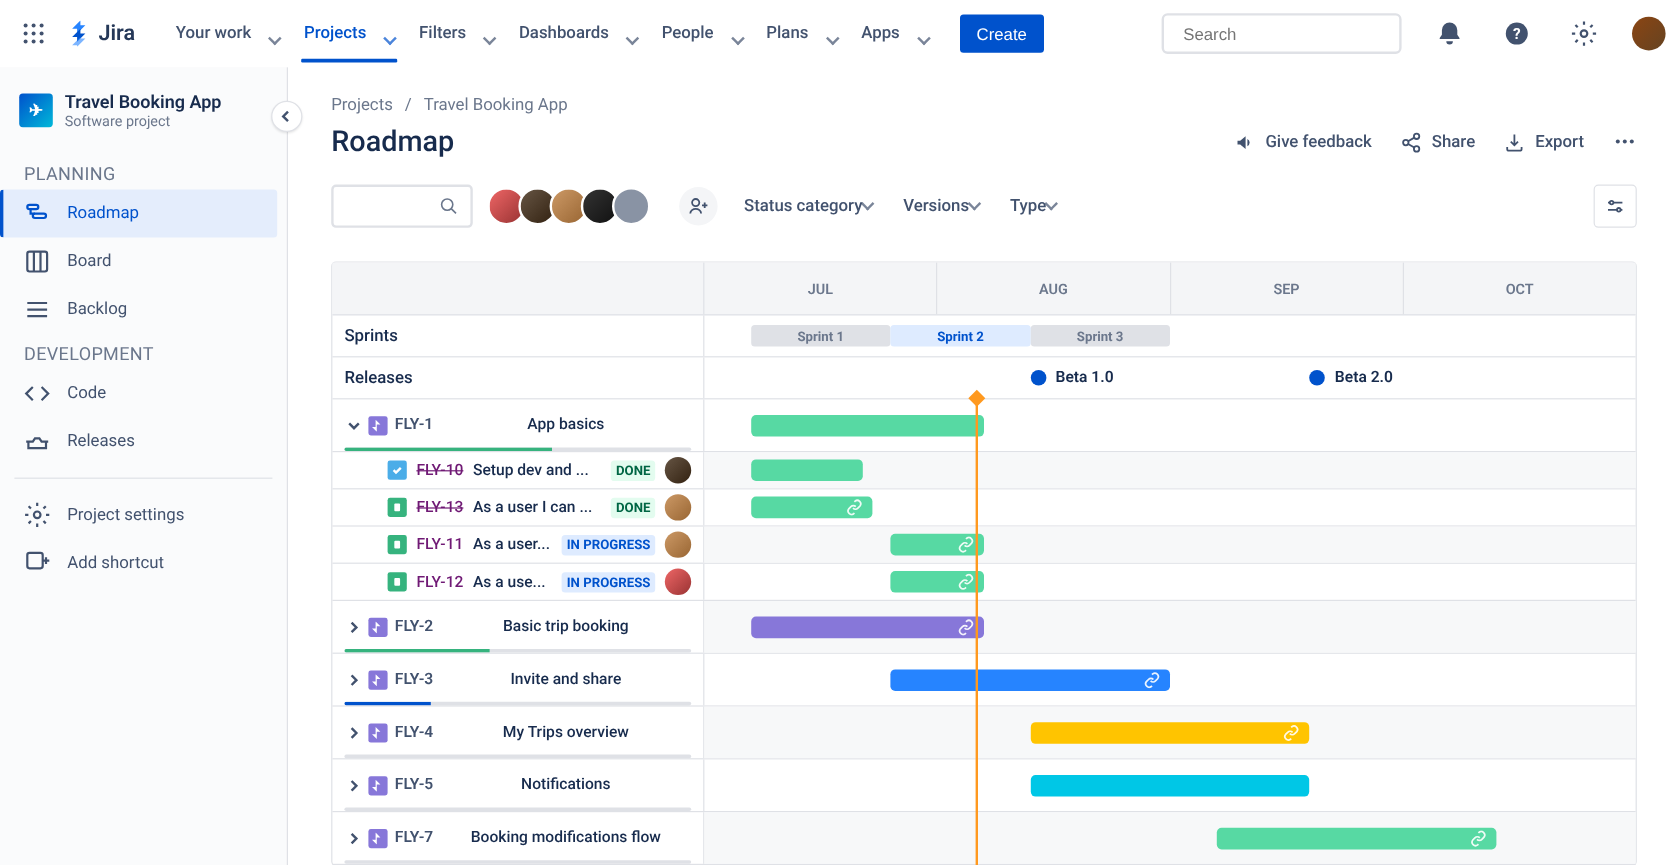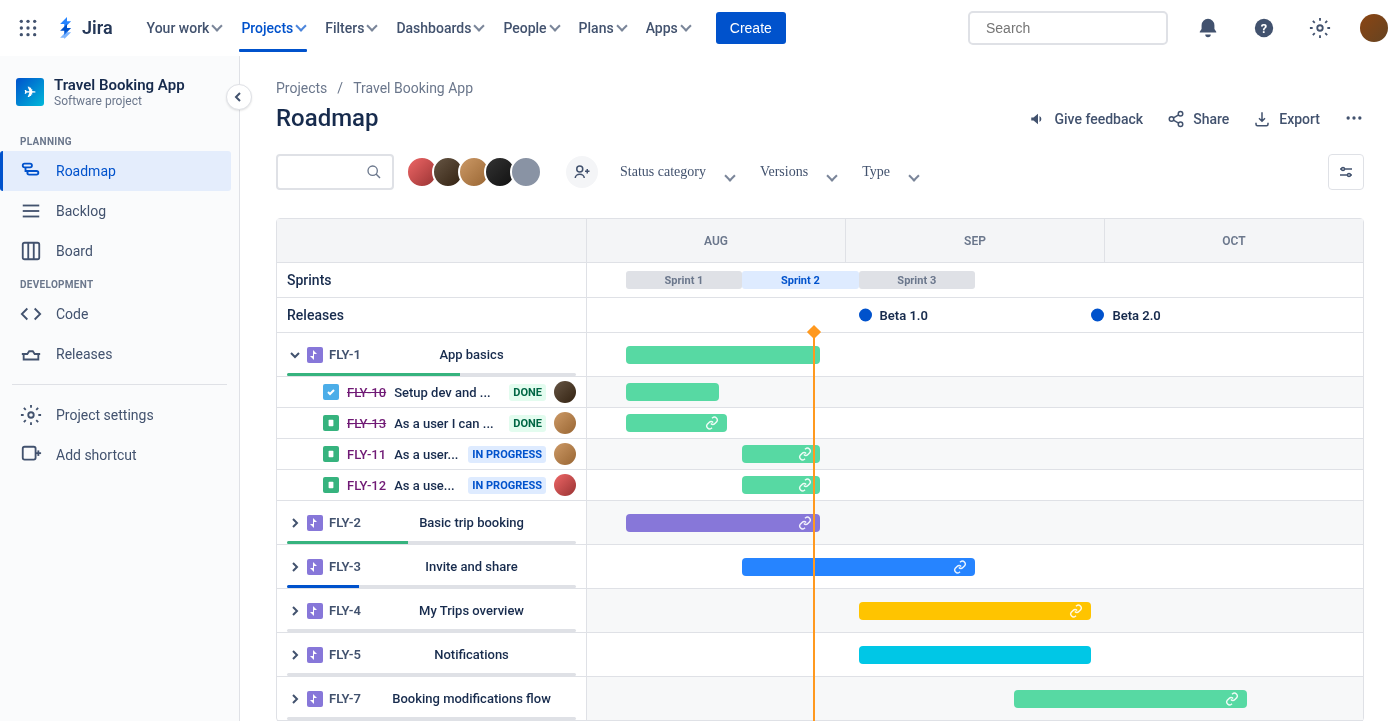--- a/index.html
+++ b/index.html
@@ -3,56 +3,56 @@
 <meta charset="utf-8">
 <style>
 * { box-sizing: border-box; margin: 0; padding: 0; }
 body { font-family: -apple-system, BlinkMacSystemFont, "Segoe UI", Roboto, sans-serif; font-size: 14px; color: #172B4D; background: #fff; overflow: hidden; }
 .topbar { height: 56px; display: flex; align-items: center; padding: 0 12px; border-bottom: 1px solid #fff; position: relative; z-index: 10; }
 .topbar-left { display: flex; align-items: center; gap: 4px; flex: 1; }
 .app-switcher { width: 32px; height: 32px; display: flex; align-items: center; justify-content: center; cursor: pointer; border-radius: 3px; }
 .logo { display: flex; align-items: center; gap: 4px; padding: 0 8px; cursor: pointer; justify-content: flex-end; }
 .logo-text { font-size: 18px; font-weight: 600; color: #253858; }
 .nav-items { display: flex; align-items: center; margin-left: 12px; }
-.nav-item { padding: 16px 10px; cursor: pointer; display: flex; align-items: center; gap: 4px; font-weight: 500; color: #42526E; position: relative; }
+.nav-item { padding: 16px 10px; cursor: pointer; display: flex; align-items: flex-end; gap: 16px; font-weight: 500; color: #42526E; position: relative; }
 .nav-item.active { color: #0052CC; }
 .nav-item.active::after { content: ""; position: absolute; bottom: 0; left: 8px; right: 8px; height: 3px; background: #0052CC; border-radius: 1px; }
 .chevron { width: 8px; height: 8px; border-right: 2px solid currentColor; border-bottom: 2px solid currentColor; transform: rotate(45deg); margin-top: -4px; opacity: 0.7; }
 .create-btn { background: #0052CC; color: #fff; border: none; padding: 8px 14px; border-radius: 3px; font-weight: 500; font-size: 14px; cursor: pointer; margin-left: 12px; }
 .topbar-right { display: flex; align-items: center; gap: 24px; }
 .search-box { width: 200px; height: 34px; border: 2px solid #DFE1E6; border-radius: 5px; display: flex; align-items: center; padding: 0 8px; gap: 8px; }
 .search-box input { border: none; outline: none; flex: 1; font-size: 14px; background: transparent; }
 .icon-btn { width: 32px; height: 32px; display: flex; align-items: center; justify-content: center; cursor: pointer; border-radius: 50%; color: #42526E; }
 .avatar { width: 28px; height: 28px; border-radius: 50%; background: linear-gradient(135deg, #8B4513, #654321); cursor: pointer; }
 .layout { display: flex; height: calc(100vh - 56px); }
 .sidebar { width: 240px; background: #FAFBFC; border-right: 1px solid #DFE1E6; padding: 20px 8px; position: relative; flex-shrink: 0; }
 .sidebar-collapse { position: absolute; right: -13px; top: 28px; width: 26px; height: 26px; border-radius: 50%; background: #fff; border: 1px solid #DFE1E6; display: flex; align-items: center; justify-content: center; cursor: pointer; box-shadow: 0 1px 2px rgba(0,0,0,0.1); }
 .project-header { display: flex; align-items: center; gap: 10px; padding: 0 8px 20px; }
 .project-icon { width: 28px; height: 28px; background: linear-gradient(135deg, #0052CC, #00B8D9); border-radius: 3px; display:flex; align-items:center; justify-content:center; color:#fff; font-weight:bold; }
 .project-title { font-weight: 600; font-size: 15px; }
 .project-sub { font-size: 12px; color: #6B778C; }
-.section-label { font-size: 10px; font-weight: 700; color: #6B778C; padding: 8px 12px 4px; letter-spacing: 0.3px; }
+.section-label { font-size: 15px; font-weight: 400; color: #6B778C; padding: 8px 12px 4px; letter-spacing: 0.3px; }
 .sidebar-item { display: flex; align-items: center; gap: 14px; padding: 9px 12px; border-radius: 3px; cursor: pointer; color: #42526E; font-weight: 400; }
 .sidebar-item.active { background: #E4EDFC; color: #0052CC; border-left: 3px solid #0052CC; margin-left: -8px; padding-left: 17px; }
 .sidebar-item svg, .sidebar-item .si-icon { width: 22px; height: 22px; flex-shrink: 0; }
 .sidebar hr { border: none; border-top: 1px solid #DFE1E6; margin: 10px 4px; }
 .main { flex: 1; overflow: auto; padding: 24px 36px 0; position: relative; }
 .breadcrumb { display: flex; align-items: center; gap: 10px; color: #6B778C; font-size: 14px; }
 .breadcrumb a { color: #6B778C; text-decoration: none; cursor: pointer; }
 .page-header { display: flex; align-items: center; justify-content: space-between; margin-top: 8px; }
 .page-title { font-size: 24px; font-weight: 500; }
 .page-actions { display: flex; align-items: flex-end; gap: 24px; }
 .action-link { display: flex; align-items: center; gap: 8px; cursor: pointer; font-weight: 500; color: #42526E; }
 .filters-row { display: flex; align-items: center; gap: 18px; margin-top: 22px; }
 .filter-search { width: 118px; height: 36px; border: 2px solid #DFE1E6; border-radius: 4px; display: flex; align-items: center; justify-content: flex-end; padding: 0 10px; }
 .avatar-stack { display: flex; }
 .avatar-stack .av { width: 32px; height: 32px; border-radius: 50%; border: 2px solid #fff; margin-left: -6px; }
 .av1 { background: linear-gradient(135deg,#e66,#933); } .av2 { background: linear-gradient(135deg,#654,#321); } .av3 { background: linear-gradient(135deg,#c96,#963); } .av4 { background: linear-gradient(135deg,#333,#111); } .av5 { background: #8993A4; }
 .add-person { width: 32px; height: 32px; border-radius: 50%; background: #F4F5F7; display: flex; align-items: center; justify-content: center; cursor: pointer; color: #42526E; margin-left: 6px; }
-.filter-dd { display: flex; align-items: flex-end; gap: 20px; cursor: pointer; font-weight: 500; color: #42526E; padding: 6px 4px; font-family: Liberation Serif, serif; }
+.filter-dd { display: flex; align-items: center; gap: 0; cursor: pointer; font-weight: 500; color: #42526E; padding: 6px 4px; }
 .settings-btn { margin-left: auto; width: 36px; height: 36px; border: 1px solid #DFE1E6; border-radius: 4px; display: flex; align-items: center; justify-content: center; cursor: pointer; }
 .roadmap { margin-top: 28px; border: 1px solid #DFE1E6; border-radius: 4px; position: relative; }
 .rm-row { display: flex; border-bottom: 1px solid #DFE1E6; min-height: 35px; }
 .rm-row.header-row { min-height: 44px; background: #F4F5F7; }
 .rm-row.sprint-row { min-height: 35px; }
 .rm-row.release-row { min-height: 35px; }
 .rm-row.epic-row { min-height: 44px; text-align: center; }
 .rm-row.story-row { min-height: 31px; }
 .rm-row.story-row:last-of-type { border-bottom: none; }
 .rm-left { width: 310px; flex-shrink: 0; border-right: 1px solid #DFE1E6; display: flex; align-items: center; padding: 0 10px; font-weight: 500; position: relative; }
@@ -190,33 +190,33 @@
         <div class="sidebar-item active">
           <svg class="si-icon" viewBox="0 0 24 24" fill="none" stroke="currentColor" stroke-width="2">
             <rect x="3" y="4" width="10" height="4" rx="2"></rect>
             <rect x="8" y="12" width="12" height="4" rx="2"></rect>
             <path d="M6 8v4h4"></path>
           </svg>
           <span>Roadmap</span>
         </div>
         <div class="sidebar-item">
           <svg class="si-icon" viewBox="0 0 24 24" fill="none" stroke="currentColor" stroke-width="2">
+            <rect x="3" y="3" width="18" height="18" rx="2"></rect>
+            <line x1="9" y1="3" x2="9" y2="21"></line>
+            <line x1="15" y1="3" x2="15" y2="21"></line>
+          </svg>
+          <span>Board</span>
+        </div>
+        <div class="sidebar-item">
+          <svg class="si-icon" viewBox="0 0 24 24" fill="none" stroke="currentColor" stroke-width="2">
             <line x1="3" y1="6" x2="21" y2="6"></line>
             <line x1="3" y1="12" x2="21" y2="12"></line>
             <line x1="3" y1="18" x2="21" y2="18"></line>
           </svg>
           <span>Backlog</span>
-        </div>
-        <div class="sidebar-item">
-          <svg class="si-icon" viewBox="0 0 24 24" fill="none" stroke="currentColor" stroke-width="2">
-            <rect x="3" y="3" width="18" height="18" rx="2"></rect>
-            <line x1="9" y1="3" x2="9" y2="21"></line>
-            <line x1="15" y1="3" x2="15" y2="21"></line>
-          </svg>
-          <span>Board</span>
         </div>
       </div>
     <div class="section-label">DEVELOPMENT</div>
     <div id="dev-items">
         <div class="sidebar-item">
           <svg class="si-icon" viewBox="0 0 24 24" fill="none" stroke="currentColor" stroke-width="2">
             <polyline points="16 18 22 12 16 6"></polyline>
             <polyline points="8 6 2 12 8 18"></polyline>
           </svg>
           <span>Code</span>
@@ -329,20 +329,21 @@
             <circle cx="8" cy="8" r="2" fill="#fff"></circle>
             <circle cx="16" cy="16" r="2" fill="#fff"></circle>
           </svg>
       </div>
     </div>
 
     <div class="roadmap" id="roadmap">
         <div class="rm-row header-row">
           <div class="rm-left"></div>
           <div class="rm-right">
+            <div class="month-col">JUL</div>
             <div class="month-col">AUG</div>
             <div class="month-col">SEP</div>
             <div class="month-col">OCT</div>
           </div>
         </div>
         <div class="rm-row sprint-row">
           <div class="rm-left">Sprints</div>
           <div class="rm-right">
             <div class="sprint-pill " style="left:5%;width:15%">Sprint 1</div>
             <div class="sprint-pill active" style="left:20%;width:15%">Sprint 2</div>

